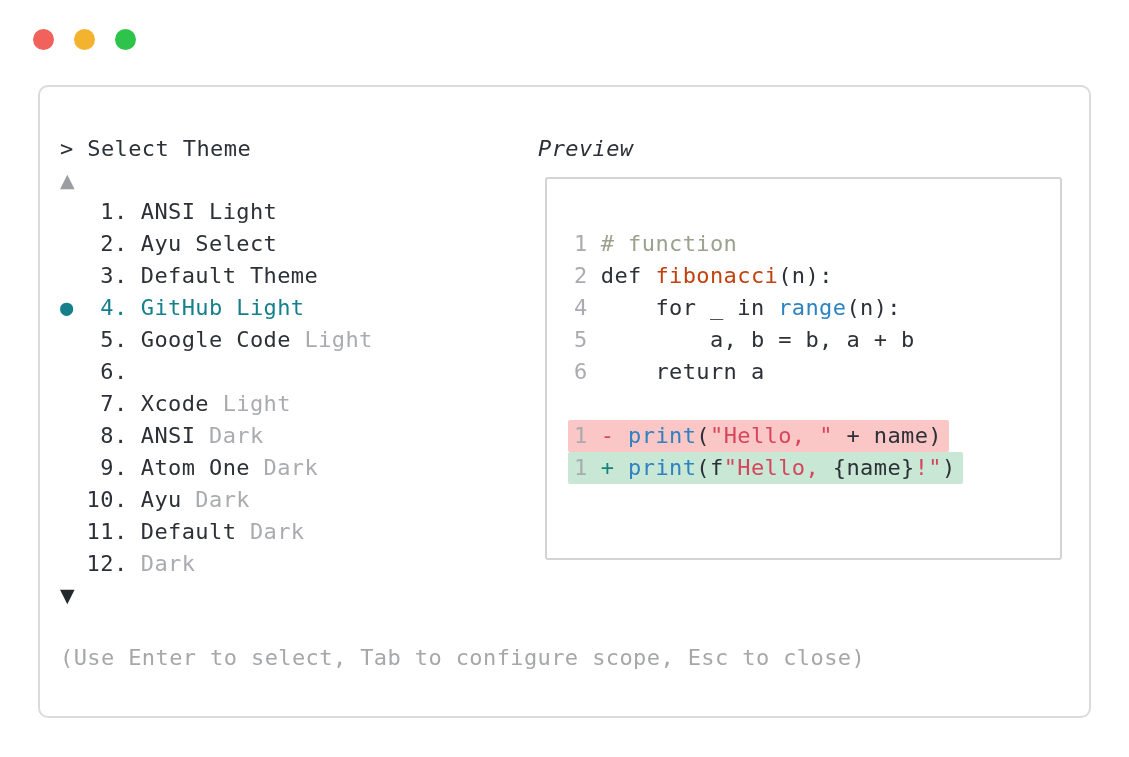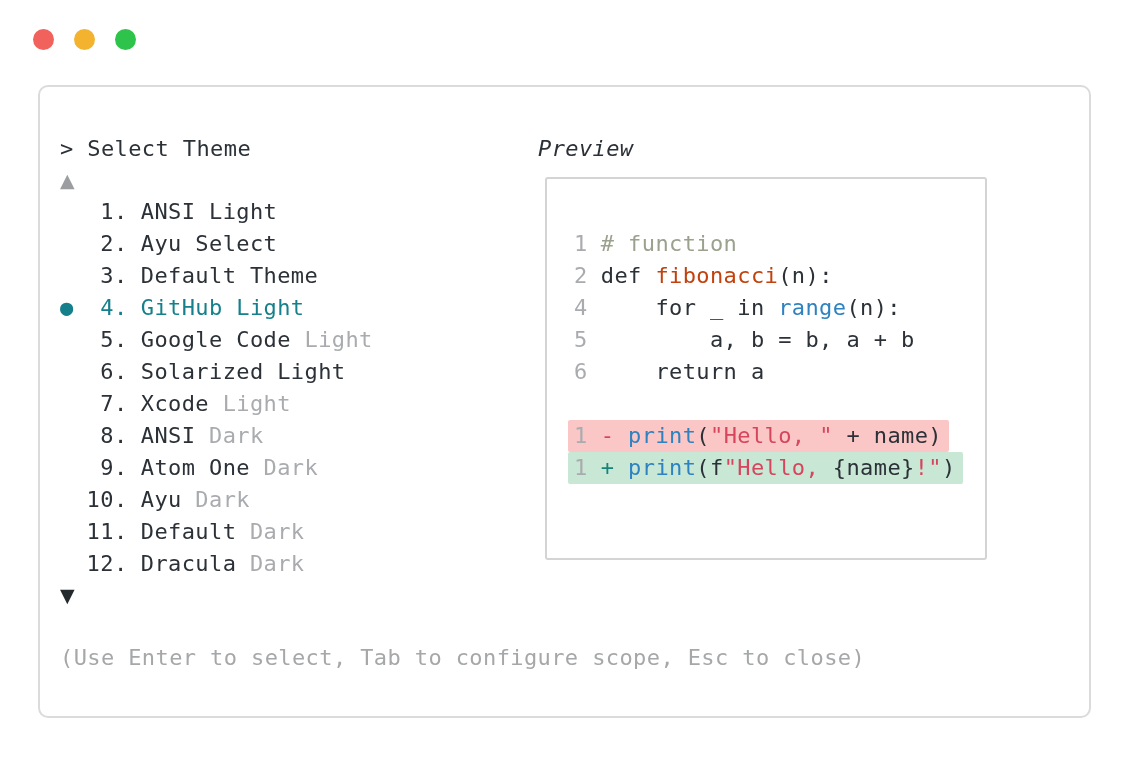--- a/index.html
+++ b/index.html
@@ -14,21 +14,21 @@
   .preview-label{position:absolute;left:498px;top:46px;white-space:pre;font-style:italic;}
   .up-arrow{position:absolute;left:20px;top:77px;font-size:19px;line-height:32px;
             font-family:"DejaVu Sans",sans-serif;cursor:pointer;}
   .down-arrow{position:absolute;left:20px;top:492px;font-size:19px;line-height:32px;
             font-family:"DejaVu Sans",sans-serif;cursor:pointer;}
   .theme-list{position:absolute;left:20px;top:109px;}
   .theme-row{display:flex;height:32px;white-space:pre;cursor:pointer;}
   .theme-row .ind{display:inline-block;width:2ch;}
   .theme-row .num{display:inline-block;width:3.1ch;text-align:right;margin-right:1ch;}
   .help-text{position:absolute;left:20px;top:555px;white-space:pre;}
-  .preview-box{position:absolute;left:505px;top:90px;width:442px;height:383px;
+  .preview-box{position:absolute;left:505px;top:90px;width:517px;height:383px;
                border:2px solid #d4d4d4;border-radius:3px;background:#ffffff;box-sizing:border-box;}
   .code{position:absolute;left:26px;top:49px;}
   .code-line{height:32px;white-space:pre;}
   .code-line span{white-space:pre;}
   .lineno{display:inline-block;width:1.1ch;text-align:right;margin-right:1ch;}
   .diffwrap{display:inline-block;padding:0 7px 0 5px;margin-left:-5px;border-radius:2px;}
 </style>
 <style>.tok-plain{color:#2B3137}
 .tok-comment{color:#9AA18D}
 .tok-func{color:#c2410c}
@@ -52,27 +52,27 @@
     <div class="title">&gt; Select Theme</div>
     <div class="preview-label">Preview</div>
 
     <div class="up-arrow">▲</div>
     <div class="theme-list">
         <div class="theme-row"><span class="ind"></span><span class="num">1.</span><span class="label">ANSI Light</span></div>
         <div class="theme-row"><span class="ind"></span><span class="num">2.</span><span class="label">Ayu Select</span></div>
         <div class="theme-row"><span class="ind"></span><span class="num">3.</span><span class="label">Default Theme</span></div>
         <div class="theme-row selected"><span class="ind">●</span><span class="num">4.</span><span class="label">GitHub Light</span></div>
         <div class="theme-row"><span class="ind"></span><span class="num">5.</span><span class="label">Google Code </span><span class="muted">Light</span></div>
-        <div class="theme-row"><span class="ind"></span><span class="num">6.</span><span class="label">Solarized Light</span></div>
+        <div class="theme-row"><span class="ind"></span><span class="num">6.</span></div>
         <div class="theme-row"><span class="ind"></span><span class="num">7.</span><span class="label">Xcode </span><span class="muted">Light</span></div>
         <div class="theme-row"><span class="ind"></span><span class="num">8.</span><span class="label">ANSI </span><span class="muted">Dark</span></div>
         <div class="theme-row"><span class="ind"></span><span class="num">9.</span><span class="label">Atom One </span><span class="muted">Dark</span></div>
         <div class="theme-row"><span class="ind"></span><span class="num">10.</span><span class="label">Ayu </span><span class="muted">Dark</span></div>
         <div class="theme-row"><span class="ind"></span><span class="num">11.</span><span class="label">Default </span><span class="muted">Dark</span></div>
-        <div class="theme-row"><span class="ind"></span><span class="num">12.</span><span class="label">Dracula </span><span class="muted">Dark</span></div>
+        <div class="theme-row"><span class="ind"></span><span class="num">12.</span><span class="muted">Dark</span></div>
       </div>
     <div class="down-arrow">▼</div>
 
     <div class="preview-box">
       <div class="code">
           <div class="code-line"><span class="diffwrap"><span class="lineno">1</span><span class="tok-comment"># function</span></span></div>
           <div class="code-line"><span class="diffwrap"><span class="lineno">2</span><span class="tok-plain">def </span><span class="tok-func">fibonacci</span><span class="tok-plain">(n):</span></span></div>
           <div class="code-line"><span class="diffwrap"><span class="lineno">4</span><span class="tok-plain">    for _ in </span><span class="tok-call">range</span><span class="tok-plain">(n):</span></span></div>
           <div class="code-line"><span class="diffwrap"><span class="lineno">5</span><span class="tok-plain">        a, b = b, a + b</span></span></div>
           <div class="code-line"><span class="diffwrap"><span class="lineno">6</span><span class="tok-plain">    return a</span></span></div>

